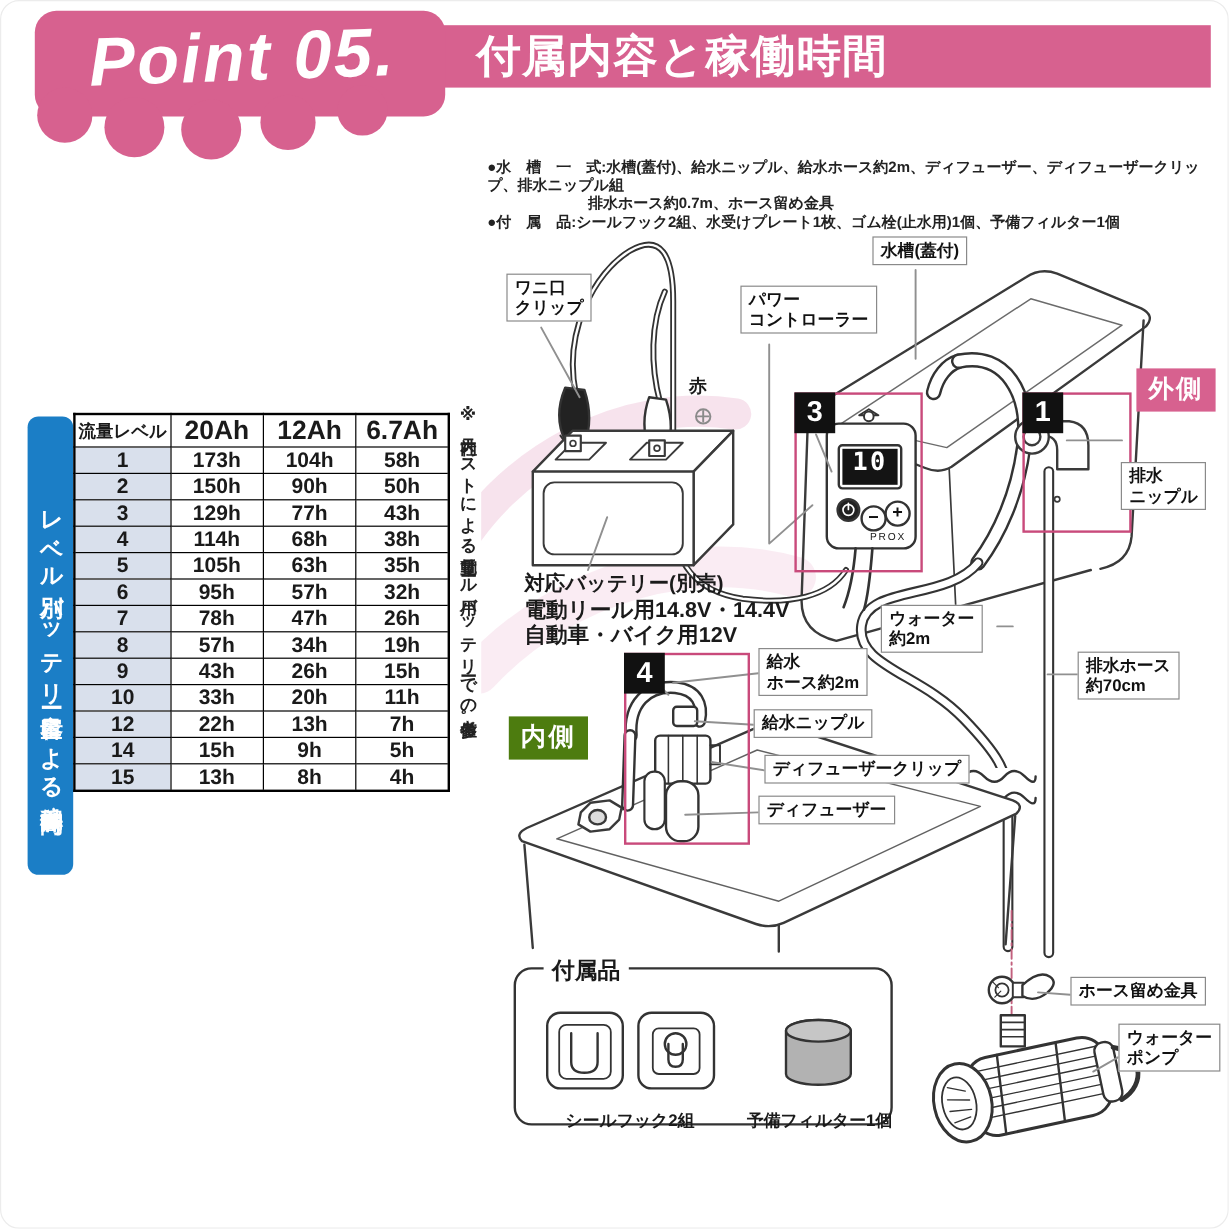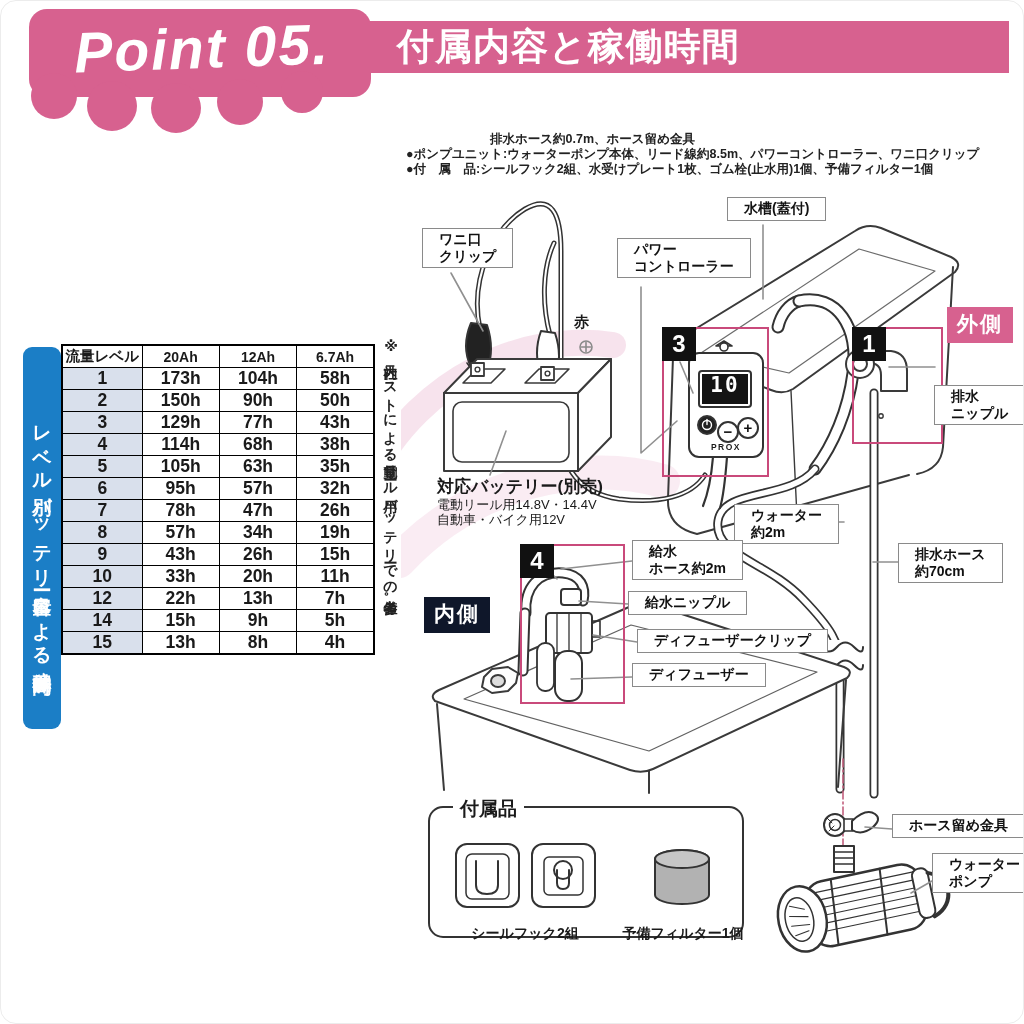--- a/index.html
+++ b/index.html
@@ -18,44 +18,44 @@
   .spec .indent{padding-left:84px;}
   
   .side-label{position:absolute;left:22px;top:346px;width:38px;height:382px;border-radius:9px;
         color:#fff;font-weight:800;font-size:19px;letter-spacing:2px;
         writing-mode:vertical-rl;display:flex;align-items:center;justify-content:center;}
   table.runtime{position:absolute;left:60px;top:343px;width:314px;border-collapse:collapse;
         border:2.5px solid #000;table-layout:fixed;}
   table.runtime th,table.runtime td{border:1.2px solid #000;text-align:center;padding:0;height:21px;
         font-weight:700;background:#fff;overflow:hidden;white-space:nowrap;}
   table.runtime th{font-size:14.5px;}
-  table.runtime th.sub{font-size:14px;margin-top:16px;}
+  table.runtime th.sub{font-size:22px;margin-top:16px;}
   table.runtime td{font-size:17.5px;}
   table.runtime col.c1{width:80px;}
   table.runtime td.lvl{background:#d9e0ec;}
   .vnote{position:absolute;left:381px;top:337px;height:392px;writing-mode:vertical-rl;
         font-size:14px;font-weight:600;letter-spacing:.5px;color:#222;}
   
-  .lbl{position:absolute;background:#fff;border:1.4px solid #8a8a8a;padding:2px 16px 3px;
+  .lbl{position:absolute;background:#fff;border:1.4px solid #8a8a8a;padding:2px 6px 3px;
         font-size:14px;line-height:1.18;font-weight:600;color:#111;white-space:nowrap;z-index:6;}
   .tag{position:absolute;color:#fff;font-size:21px;font-weight:800;padding:3px 10px 5px;z-index:6;letter-spacing:2px;}
   .numbadge{position:absolute;width:34px;height:34px;background:#111;color:#fff;display:flex;
         align-items:center;justify-content:center;font-size:24px;font-weight:800;z-index:7;}
   .hl{position:absolute;border:2.5px solid #c94a7b;z-index:5;}
   .plain{position:absolute;font-weight:700;z-index:6;}
   .batt-block{position:absolute;left:436px;top:474px;z-index:6;}
   .batt-title{font-size:17px;font-weight:800;}
-  .batt-line{font-size:13px;font-weight:400;line-height:1.15;}
+  .batt-line{font-size:18px;font-weight:700;line-height:1.15;}
   .acc-title{position:absolute;left:452px;top:795px;background:#fff;padding:0 7px;
         font-size:19px;font-weight:800;z-index:7;}
   .acc-label{position:absolute;text-align:center;font-size:14px;font-weight:700;z-index:6;margin-top:10px;}
   .ctrl-display{position:absolute;left:700px;top:372px;width:48px;text-align:center;color:#fff;
         font-family:"DejaVu Sans Mono",monospace;font-size:21px;font-weight:700;letter-spacing:2px;z-index:6;}
-  .ctrl-brand{position:absolute;left:696px;top:441px;width:58px;text-align:center;
-        font-size:8.5px;font-weight:700;letter-spacing:1.5px;z-index:6;}
+  .ctrl-brand{position:absolute;left:696px;top:441px;width:58px;text-align:right;
+        font-size:8.5px;font-weight:400;letter-spacing:1.5px;z-index:6;}
   .btn-glyph{position:absolute;width:16px;text-align:center;font-size:15px;font-weight:800;z-index:7;color:#111;}
   .watermark{position:absolute;left:606px;top:640px;font-size:46px;font-weight:800;letter-spacing:6px;
         color:rgba(231,196,213,0.55);z-index:1;}
   svg#art{position:absolute;left:400px;top:180px;width:624px;height:800px;z-index:2;}
   svg *{stroke-linecap:round;stroke-linejoin:round;}
 </style>
 </head>
 <body>
 
 <div id="page">
@@ -66,22 +66,22 @@
   </div>
   <div class="blob" style="background:#d7618f;"></div>
   <div class="bump" style="background:#d7618f;left:30px;top:72px;width:46px;height:46px;"></div>
   <div class="bump" style="background:#d7618f;left:86px;top:80px;width:50px;height:50px;"></div>
   <div class="bump" style="background:#d7618f;left:150px;top:82px;width:50px;height:50px;"></div>
   <div class="bump" style="background:#d7618f;left:216px;top:78px;width:46px;height:46px;"></div>
   <div class="bump" style="background:#d7618f;left:280px;top:70px;width:42px;height:42px;"></div>
   <div class="point-text">Point 05.</div>
 
   <div class="spec">
+    <div>●水　槽　一　式:水槽(蓋付)、給水ニップル、給水ホース約2m、ディフューザー、ディフューザークリップ、排水ニップル組</div>
     <div class="indent">排水ホース約0.7m、ホース留め金具</div>
-    <div>●ポンプユニット:ウォーターポンプ本体、リード線約8.5m、パワーコントローラー、ワニ口クリップ</div>
     <div>●付　属　品:シールフック2組、水受けプレート1枚、ゴム栓(止水用)1個、予備フィルター1個</div>
   </div>
 
   <div class="side-label" style="background:#1b7ec6;">レベル別バッテリー容量による稼働時間</div>
   <table class="runtime">
     <colgroup>
         <col class="c1">
         <col>
         <col>
         <col>
@@ -343,21 +343,21 @@
     </g>
   </svg>
 
   <div class="hl" style="left:661px;top:326px;width:103px;height:146px;"></div>
   <div class="hl" style="left:851px;top:326px;width:87px;height:113px;"></div>
   <div class="hl" style="left:519px;top:543px;width:101px;height:156px;"></div>
   <div class="numbadge" style="left:661px;top:326px;">3</div>
   <div class="numbadge" style="left:851px;top:326px;">1</div>
   <div class="numbadge" style="left:519px;top:543px;">4</div>
   <div class="tag" style="left:946px;top:306px;background:#d7618f;">外側</div>
-  <div class="tag" style="left:423px;top:596px;background:#0f172a;">内側</div>
+  <div class="tag" style="left:423px;top:596px;background:#4d7c0f;">内側</div>
 
   <div class="lbl" style="left:421px;top:227px;">
     <div>ワニ口</div>
     <div>クリップ</div>
   </div>
   <div class="plain" style="left:573px;top:312px;font-size:15px;">赤</div>
   <div class="lbl" style="left:616px;top:237px;">
     <div>パワー</div>
     <div>コントローラー</div>
   </div>

